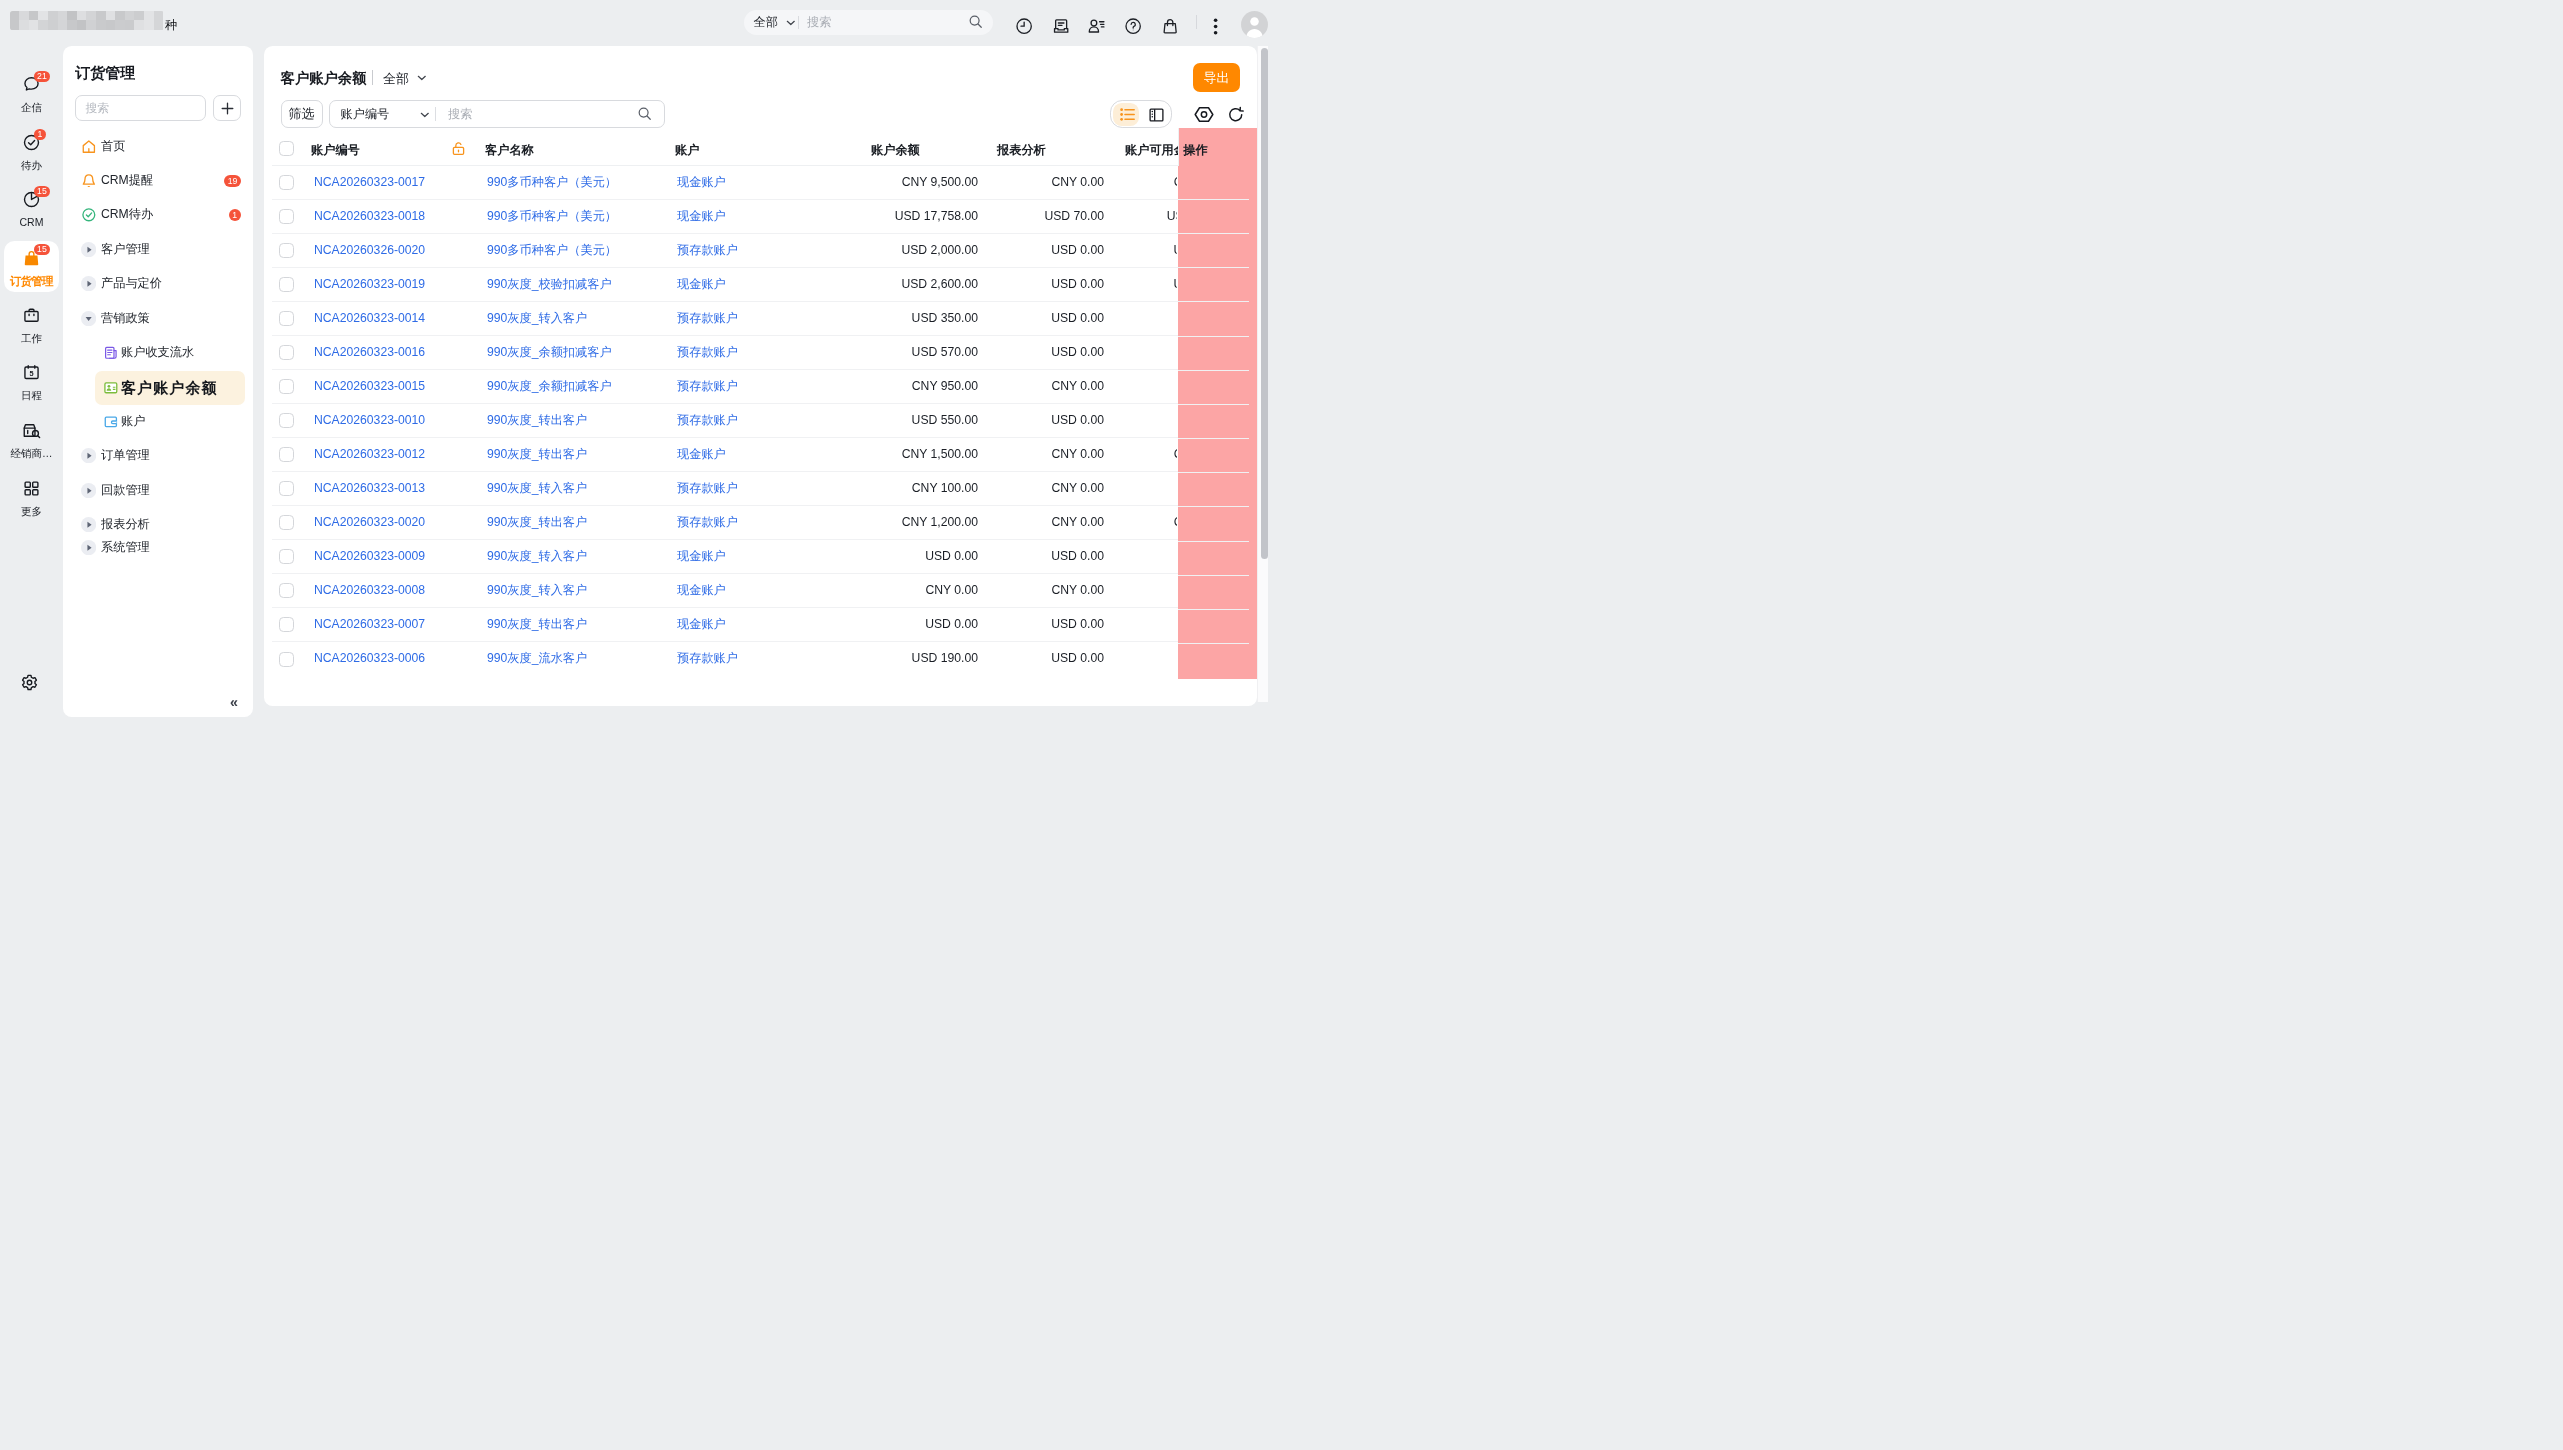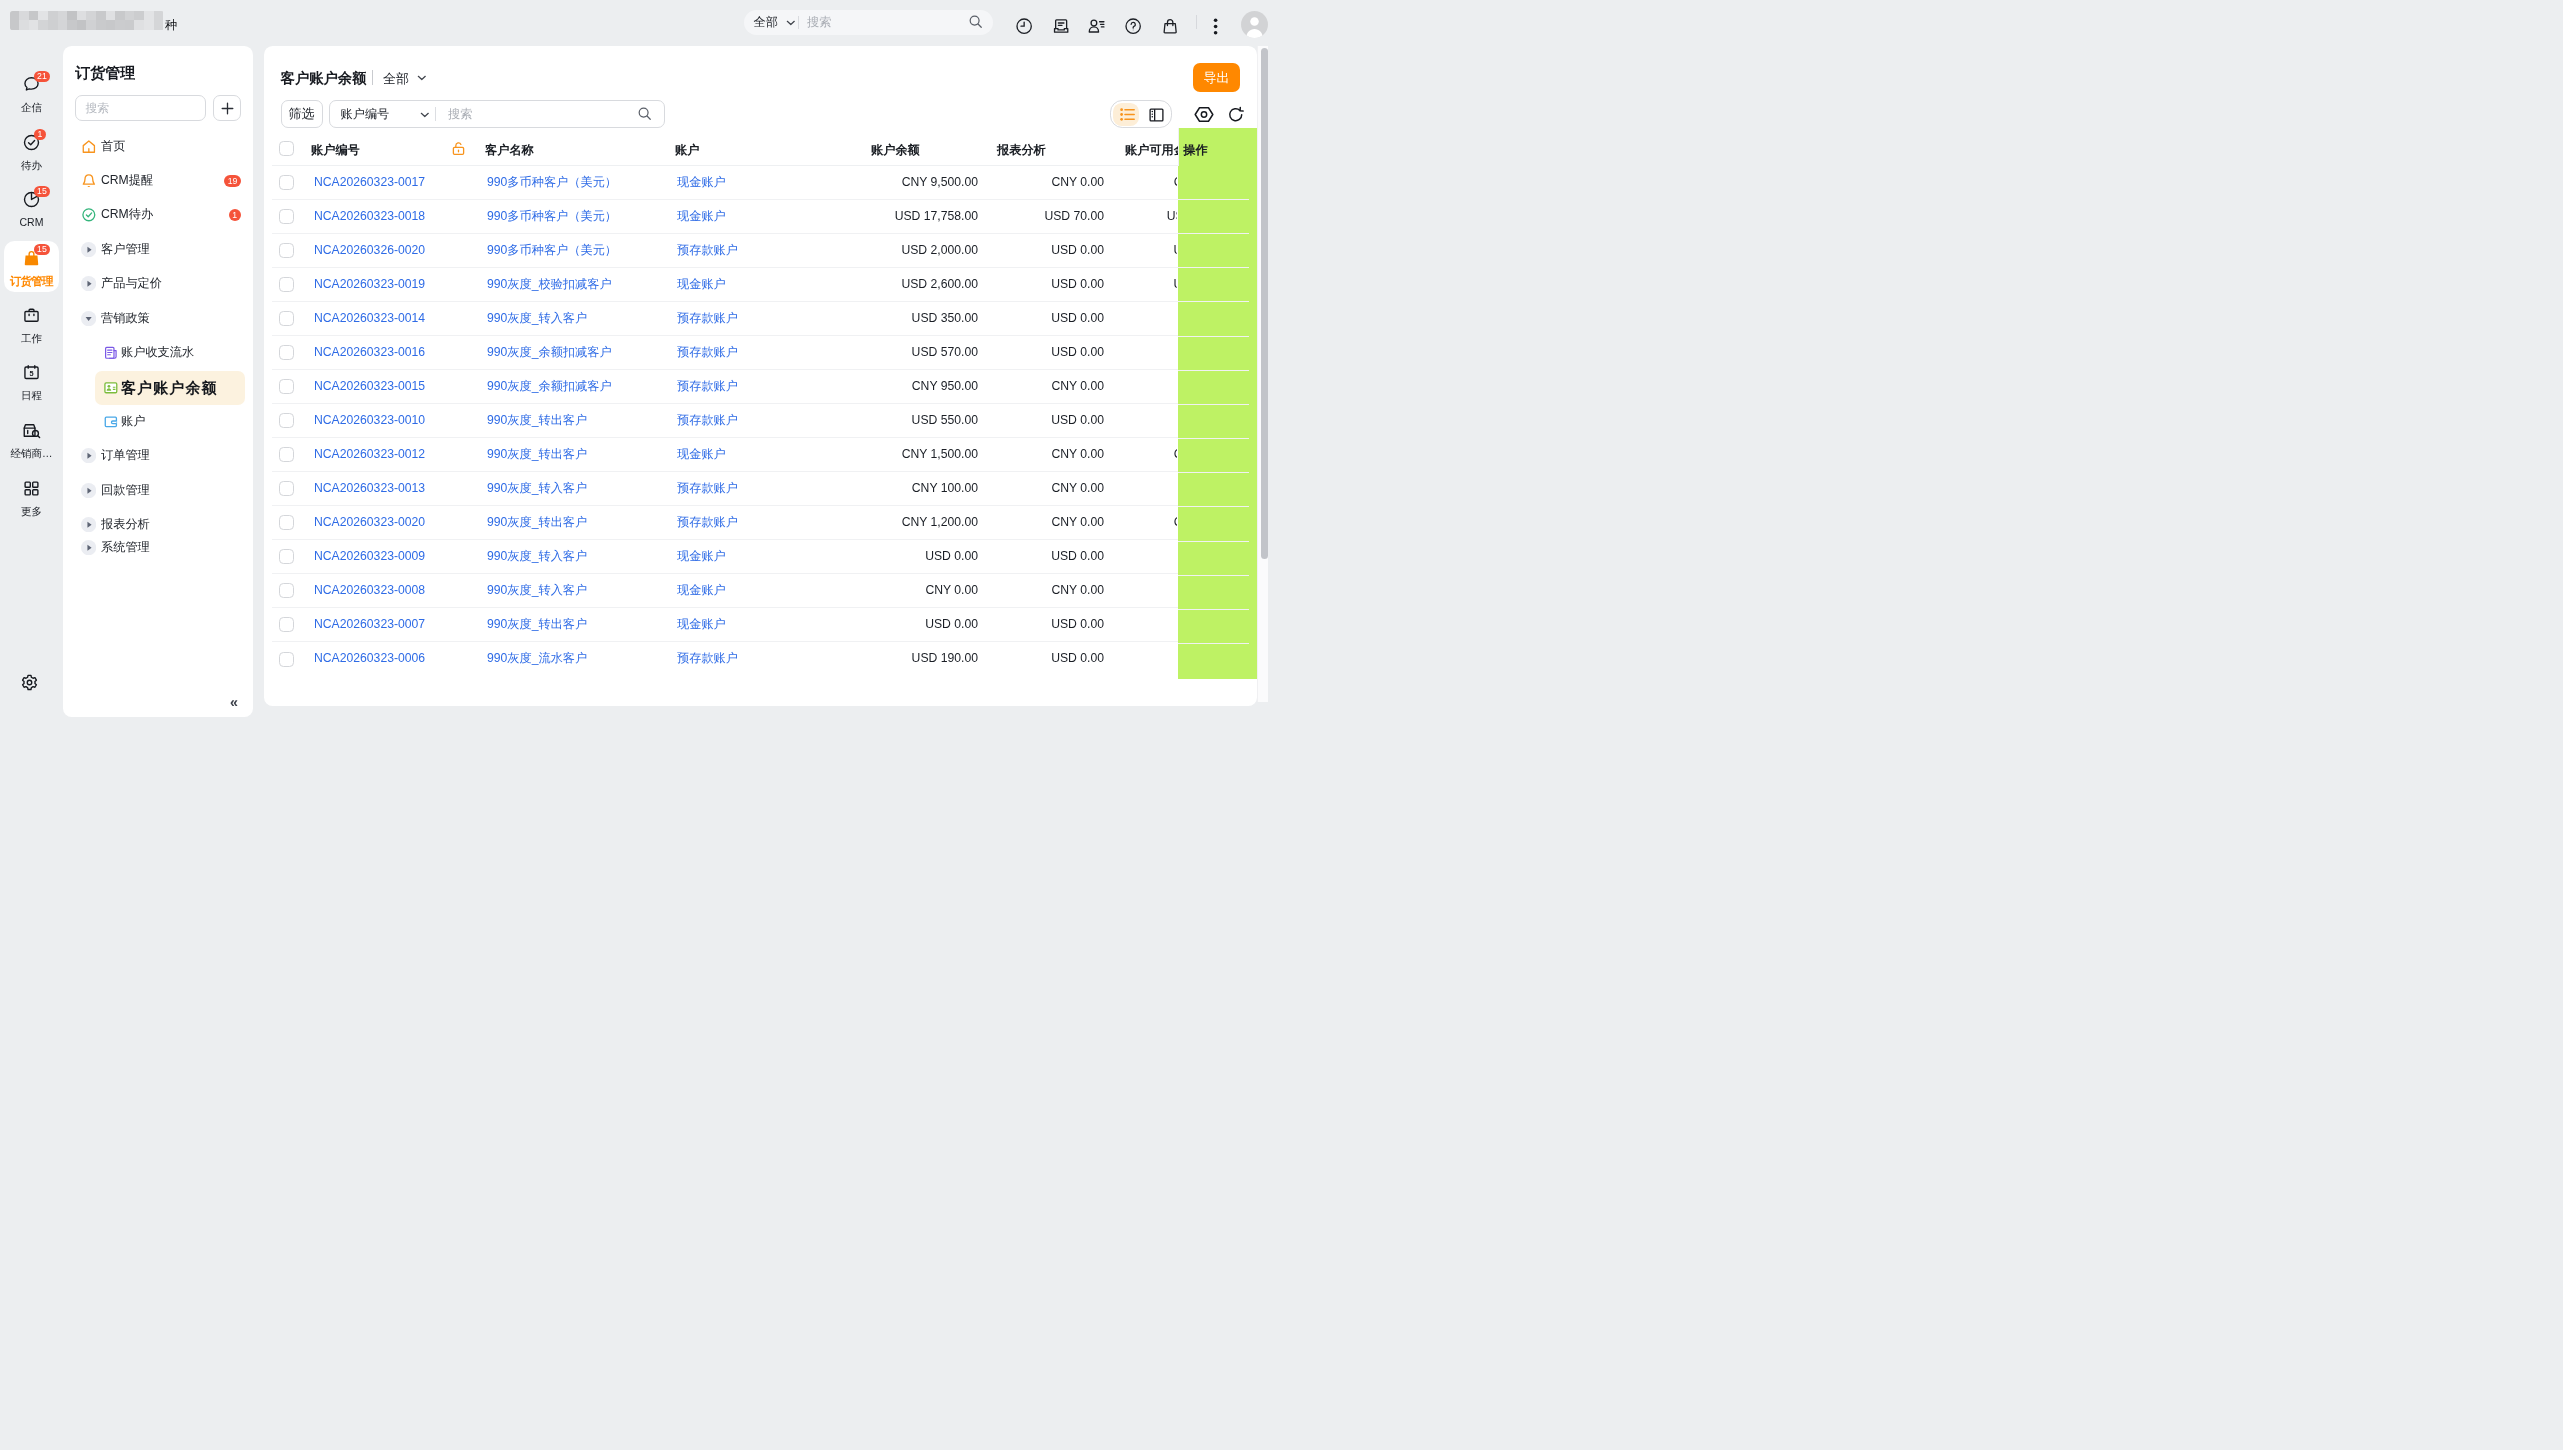--- a/index.html
+++ b/index.html
@@ -73,21 +73,21 @@
 #tbody{position:absolute;left:0;top:120px;width:993px}
 .trow{position:relative;width:984px;height:34px;border-bottom:0.9px solid #f0f1f3}
 .trow span{line-height:33px;white-space:nowrap}
 .lnk{position:absolute;color:#2e6be6;font-size:12.2px}
 .c1{left:50px}.c2{left:223px}.c3{left:413px}
 .amt{position:absolute;font-size:12.2px;color:#1b1f26}
 .b1{right:270px}.b2{right:144px}
 .ac{position:absolute;top:0;height:100%;left:826px;width:87px;overflow:hidden}
 .ac span{position:absolute;right:-73px;top:0;font-size:12.2px;color:#1b1f26}
 
-#pincol{position:absolute;left:914px;top:82px;width:79px;height:551px;background:#bef264}
+#pincol{position:absolute;left:914px;top:82px;width:79px;height:551px;background:#fca5a5}
 #pincol .pbl{position:absolute;left:0;top:0;width:0.9px;height:38px;background:#eef0f2}
 #pincol .ophd{position:absolute;left:5.2px;top:0;line-height:44px;font-size:12.2px;font-weight:700;color:#181c22}
 #pincol .pr{position:absolute;left:0;width:71px;border-bottom:0.9px solid #f0f1f3;height:34px}
 
 #availhd{position:absolute;left:820px;top:0;width:94px;height:38px;overflow:hidden}
 #availhd span{position:absolute;left:41px;top:0;line-height:44px;font-size:12.2px;font-weight:700;color:#181c22;white-space:nowrap}
 
 #pager{position:absolute;left:0;top:630px;width:993px;height:30px}
 #pager .cnt{position:absolute;left:837px;top:0;line-height:23px;font-size:12.2px;color:#1b1f26}
 #pager .pg{position:absolute;left:889px;top:0;line-height:23px;font-size:12.2px;color:#1b1f26}

